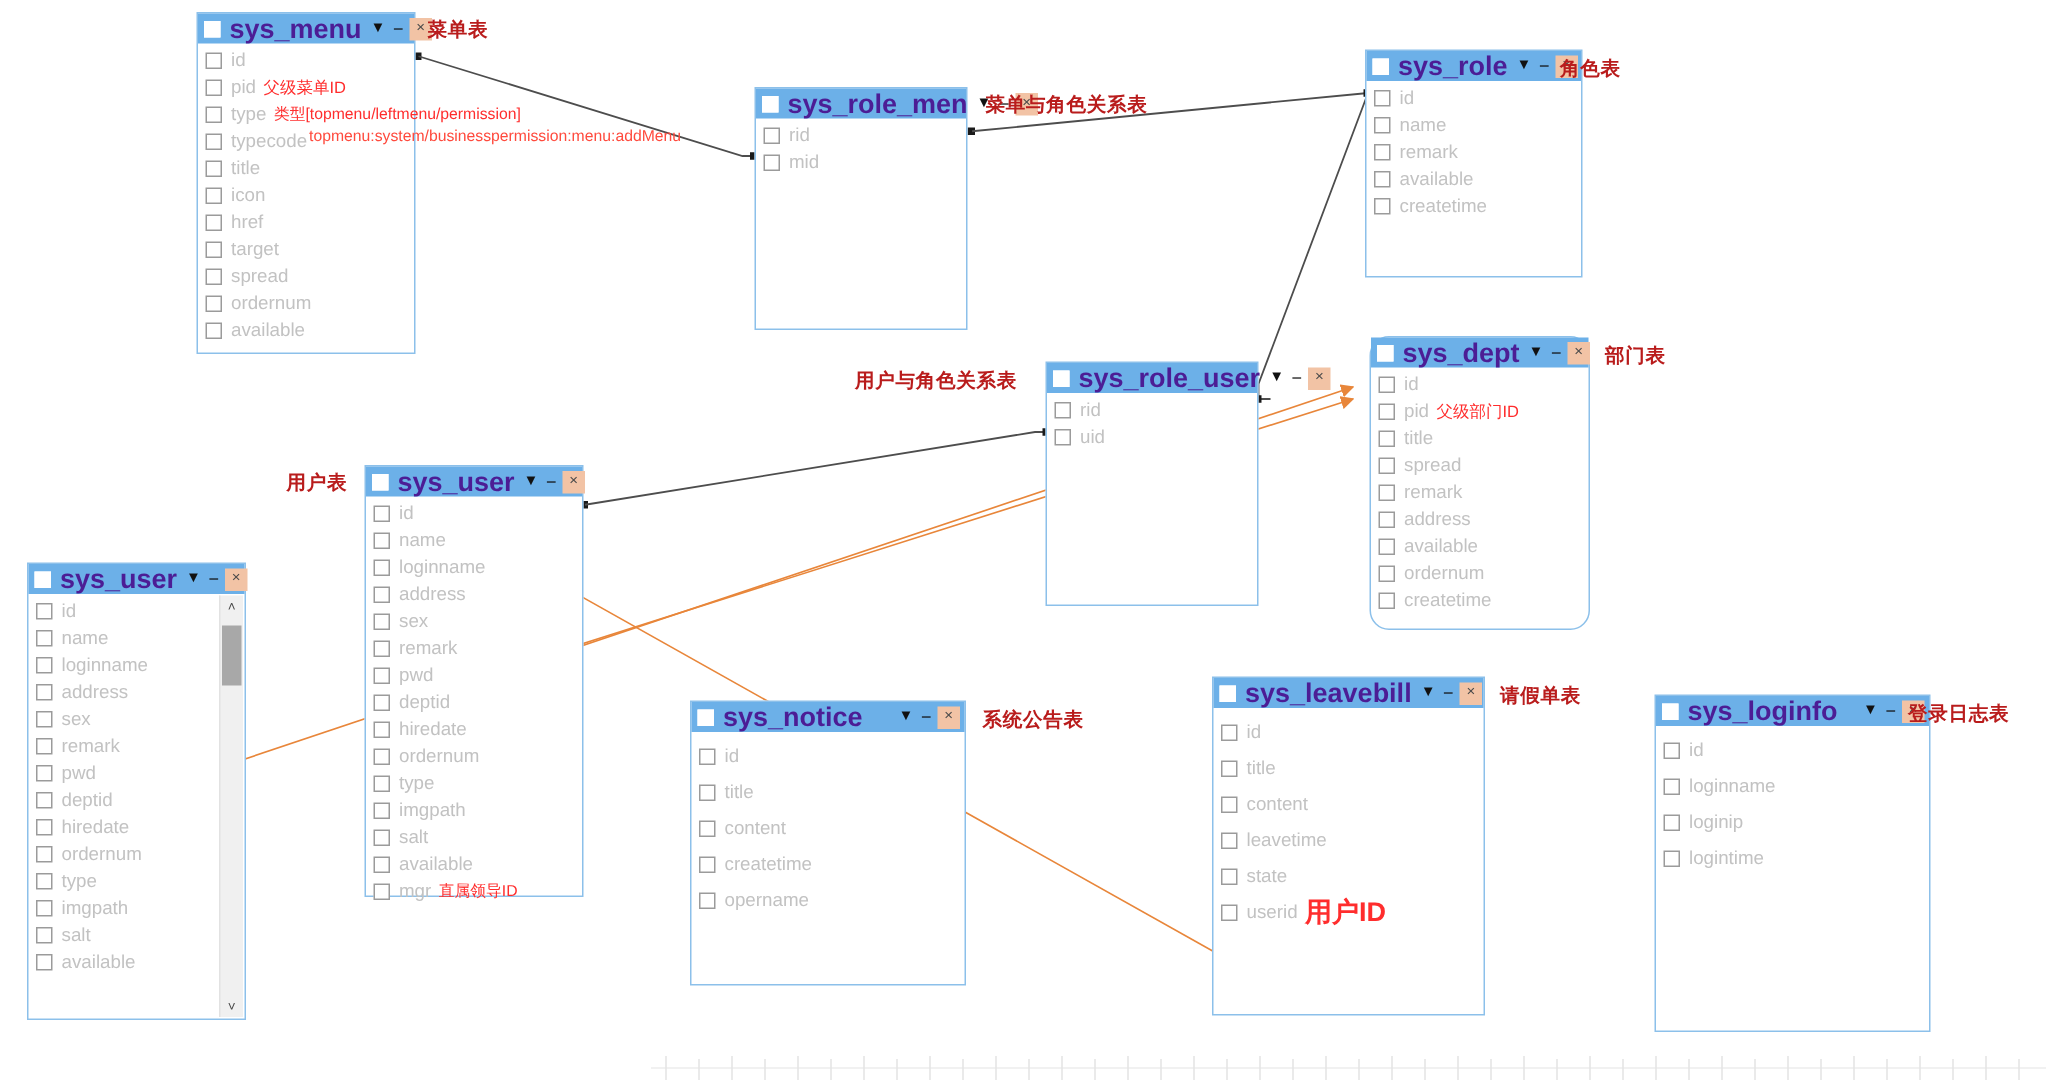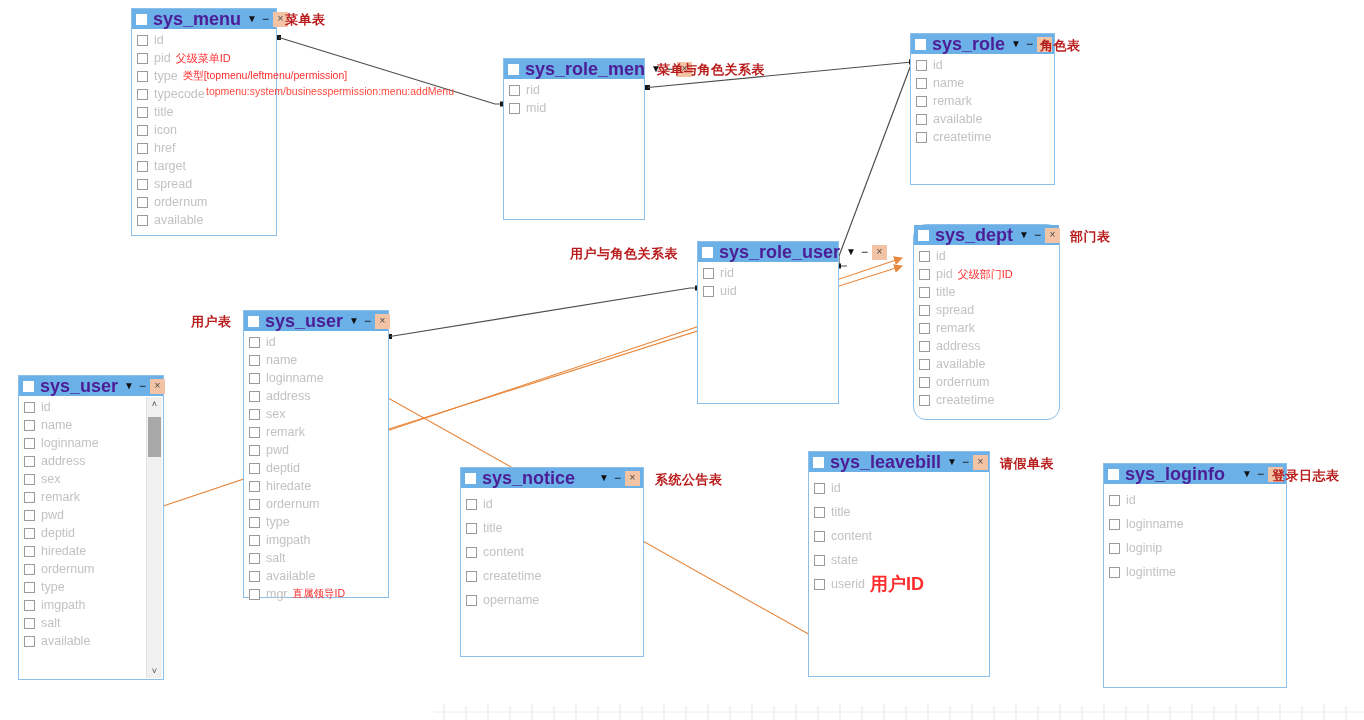--- a/index.html
+++ b/index.html
@@ -592,20 +592,24 @@
       <div class="frow" style="height:24px;">
           <span class="fbox"></span>
           <span class="fname">title</span>
         </div>
       <div class="frow" style="height:24px;">
           <span class="fbox"></span>
           <span class="fname">content</span>
         </div>
       <div class="frow" style="height:24px;">
           <span class="fbox"></span>
+          <span class="fname">leavetime</span>
+        </div>
+      <div class="frow" style="height:24px;">
+          <span class="fbox"></span>
           <span class="fname">state</span>
         </div>
       <div class="frow" style="height:24px;">
           <span class="fbox"></span>
           <span class="fname">userid</span>
           <span class="fnote big">用户ID</span>
         </div>
     </div>
   </div>
   <div class="cap" style="left:1000px;top:455px;">请假单表</div>

